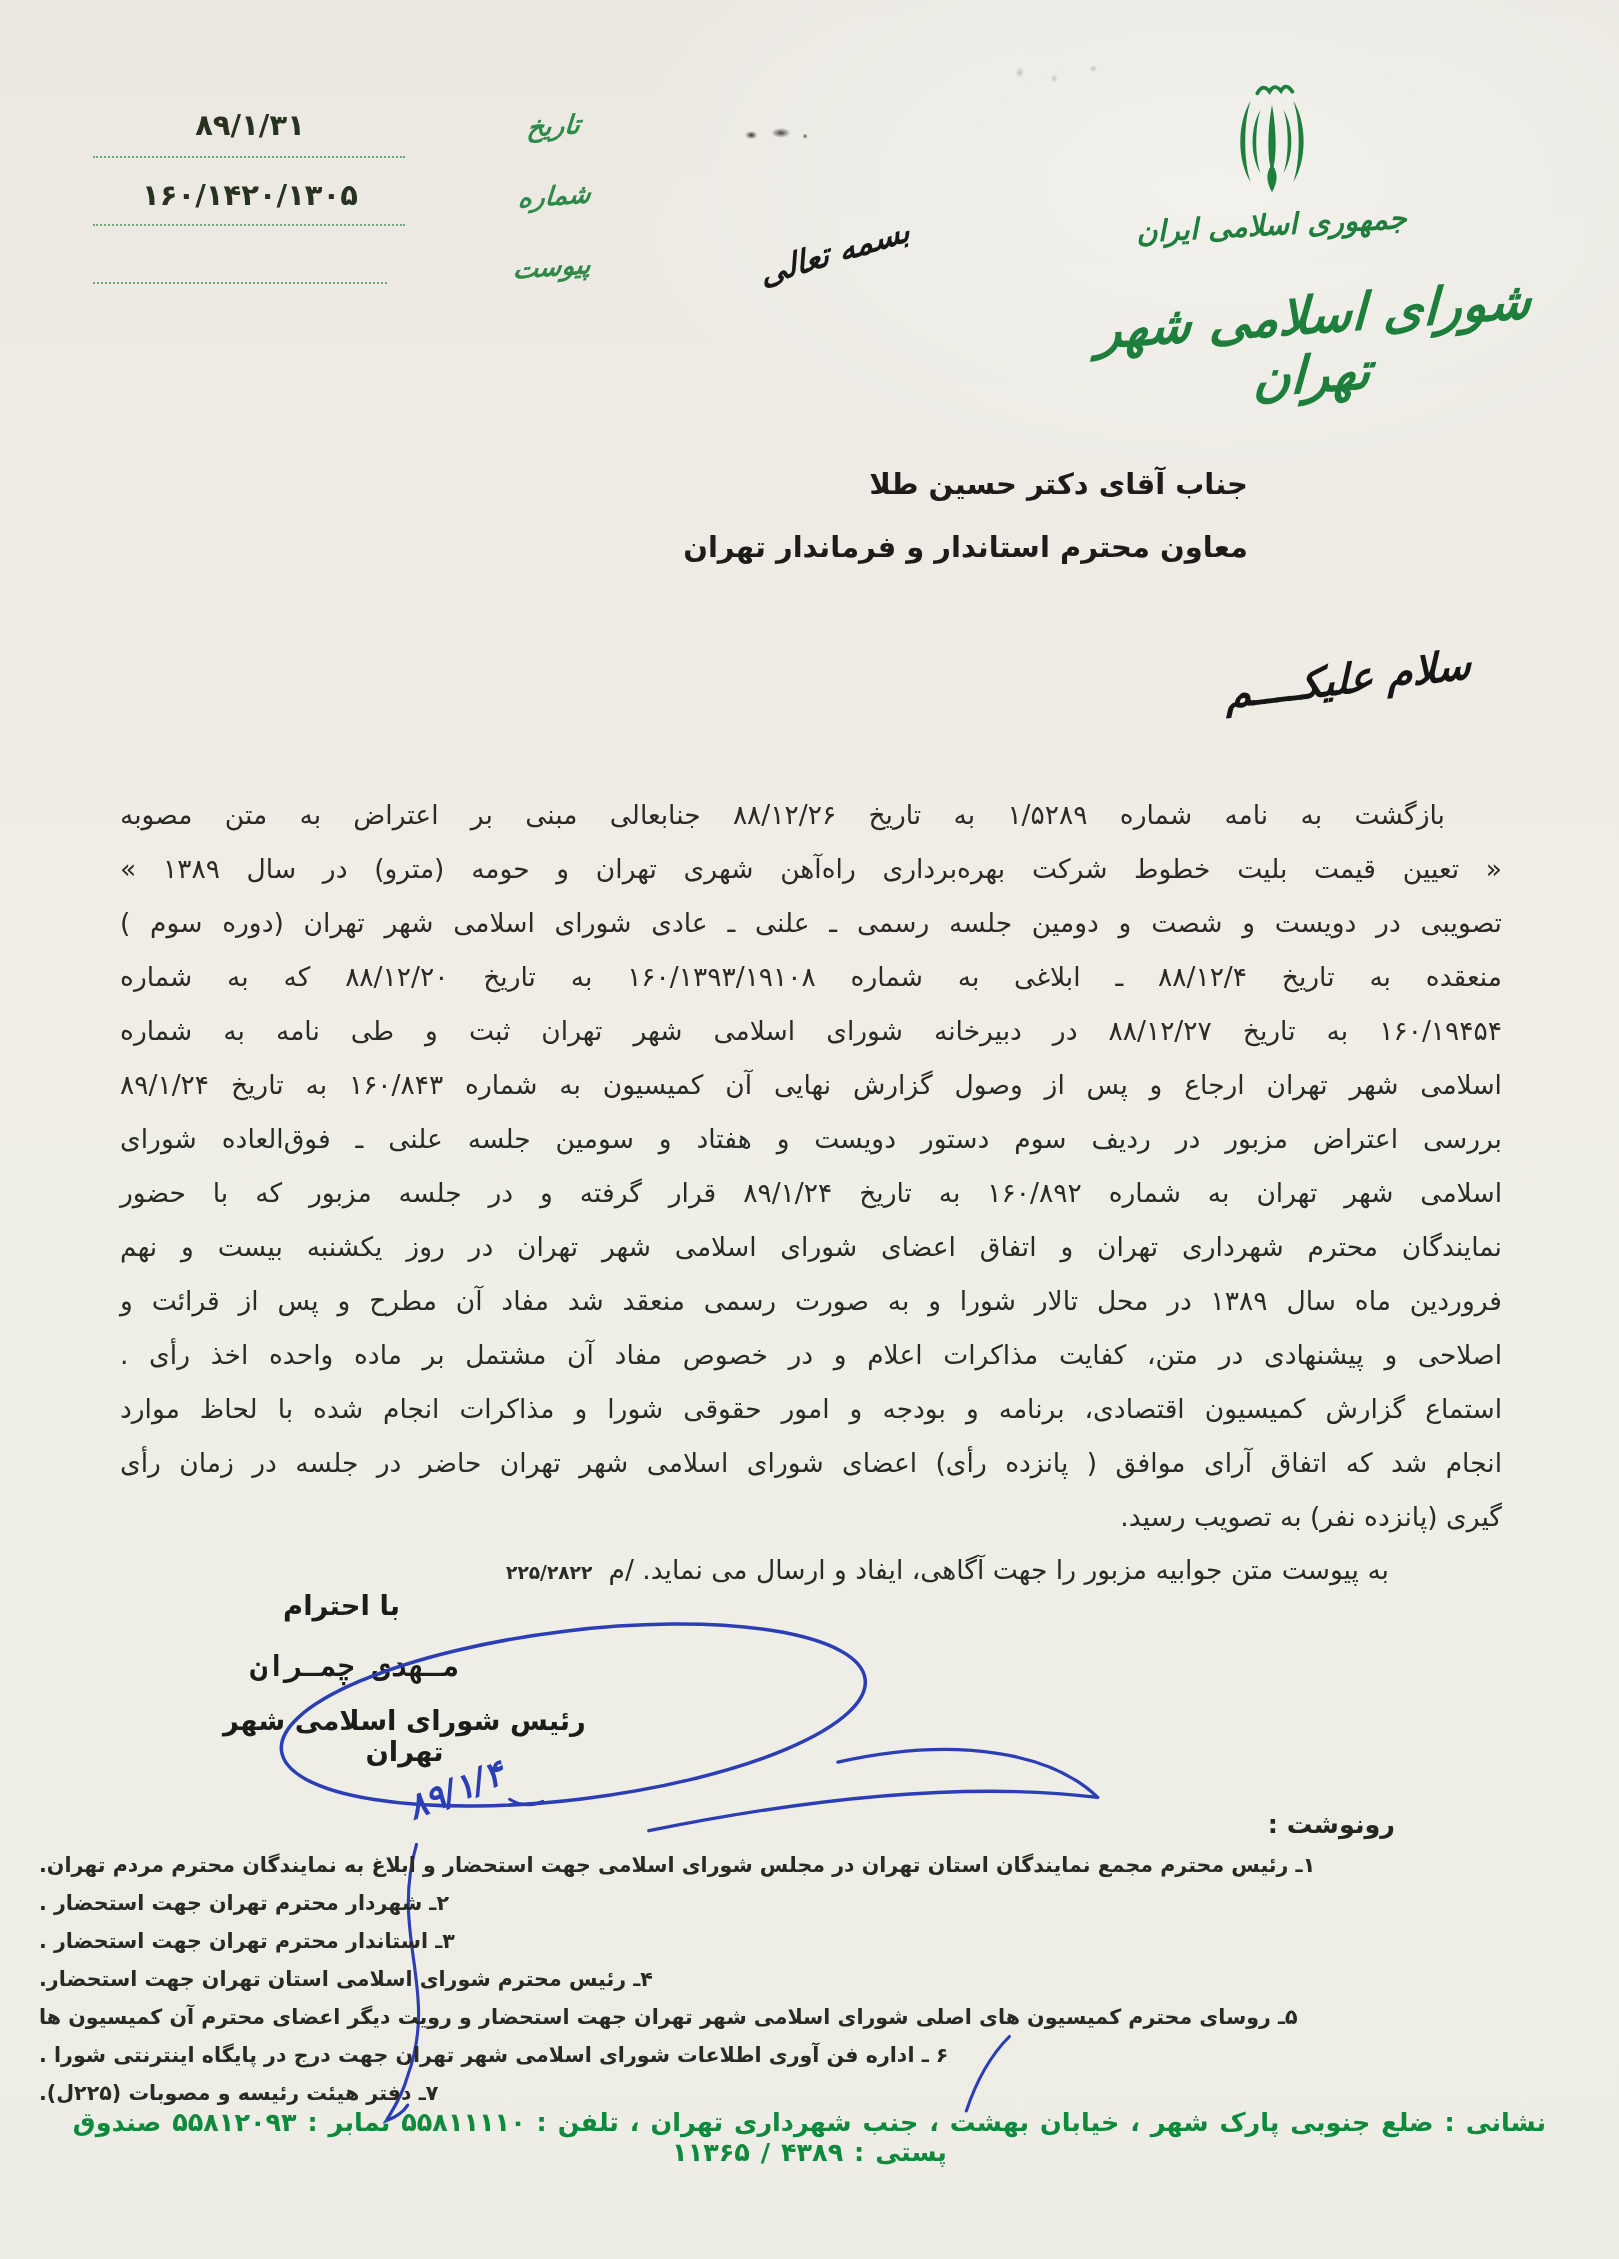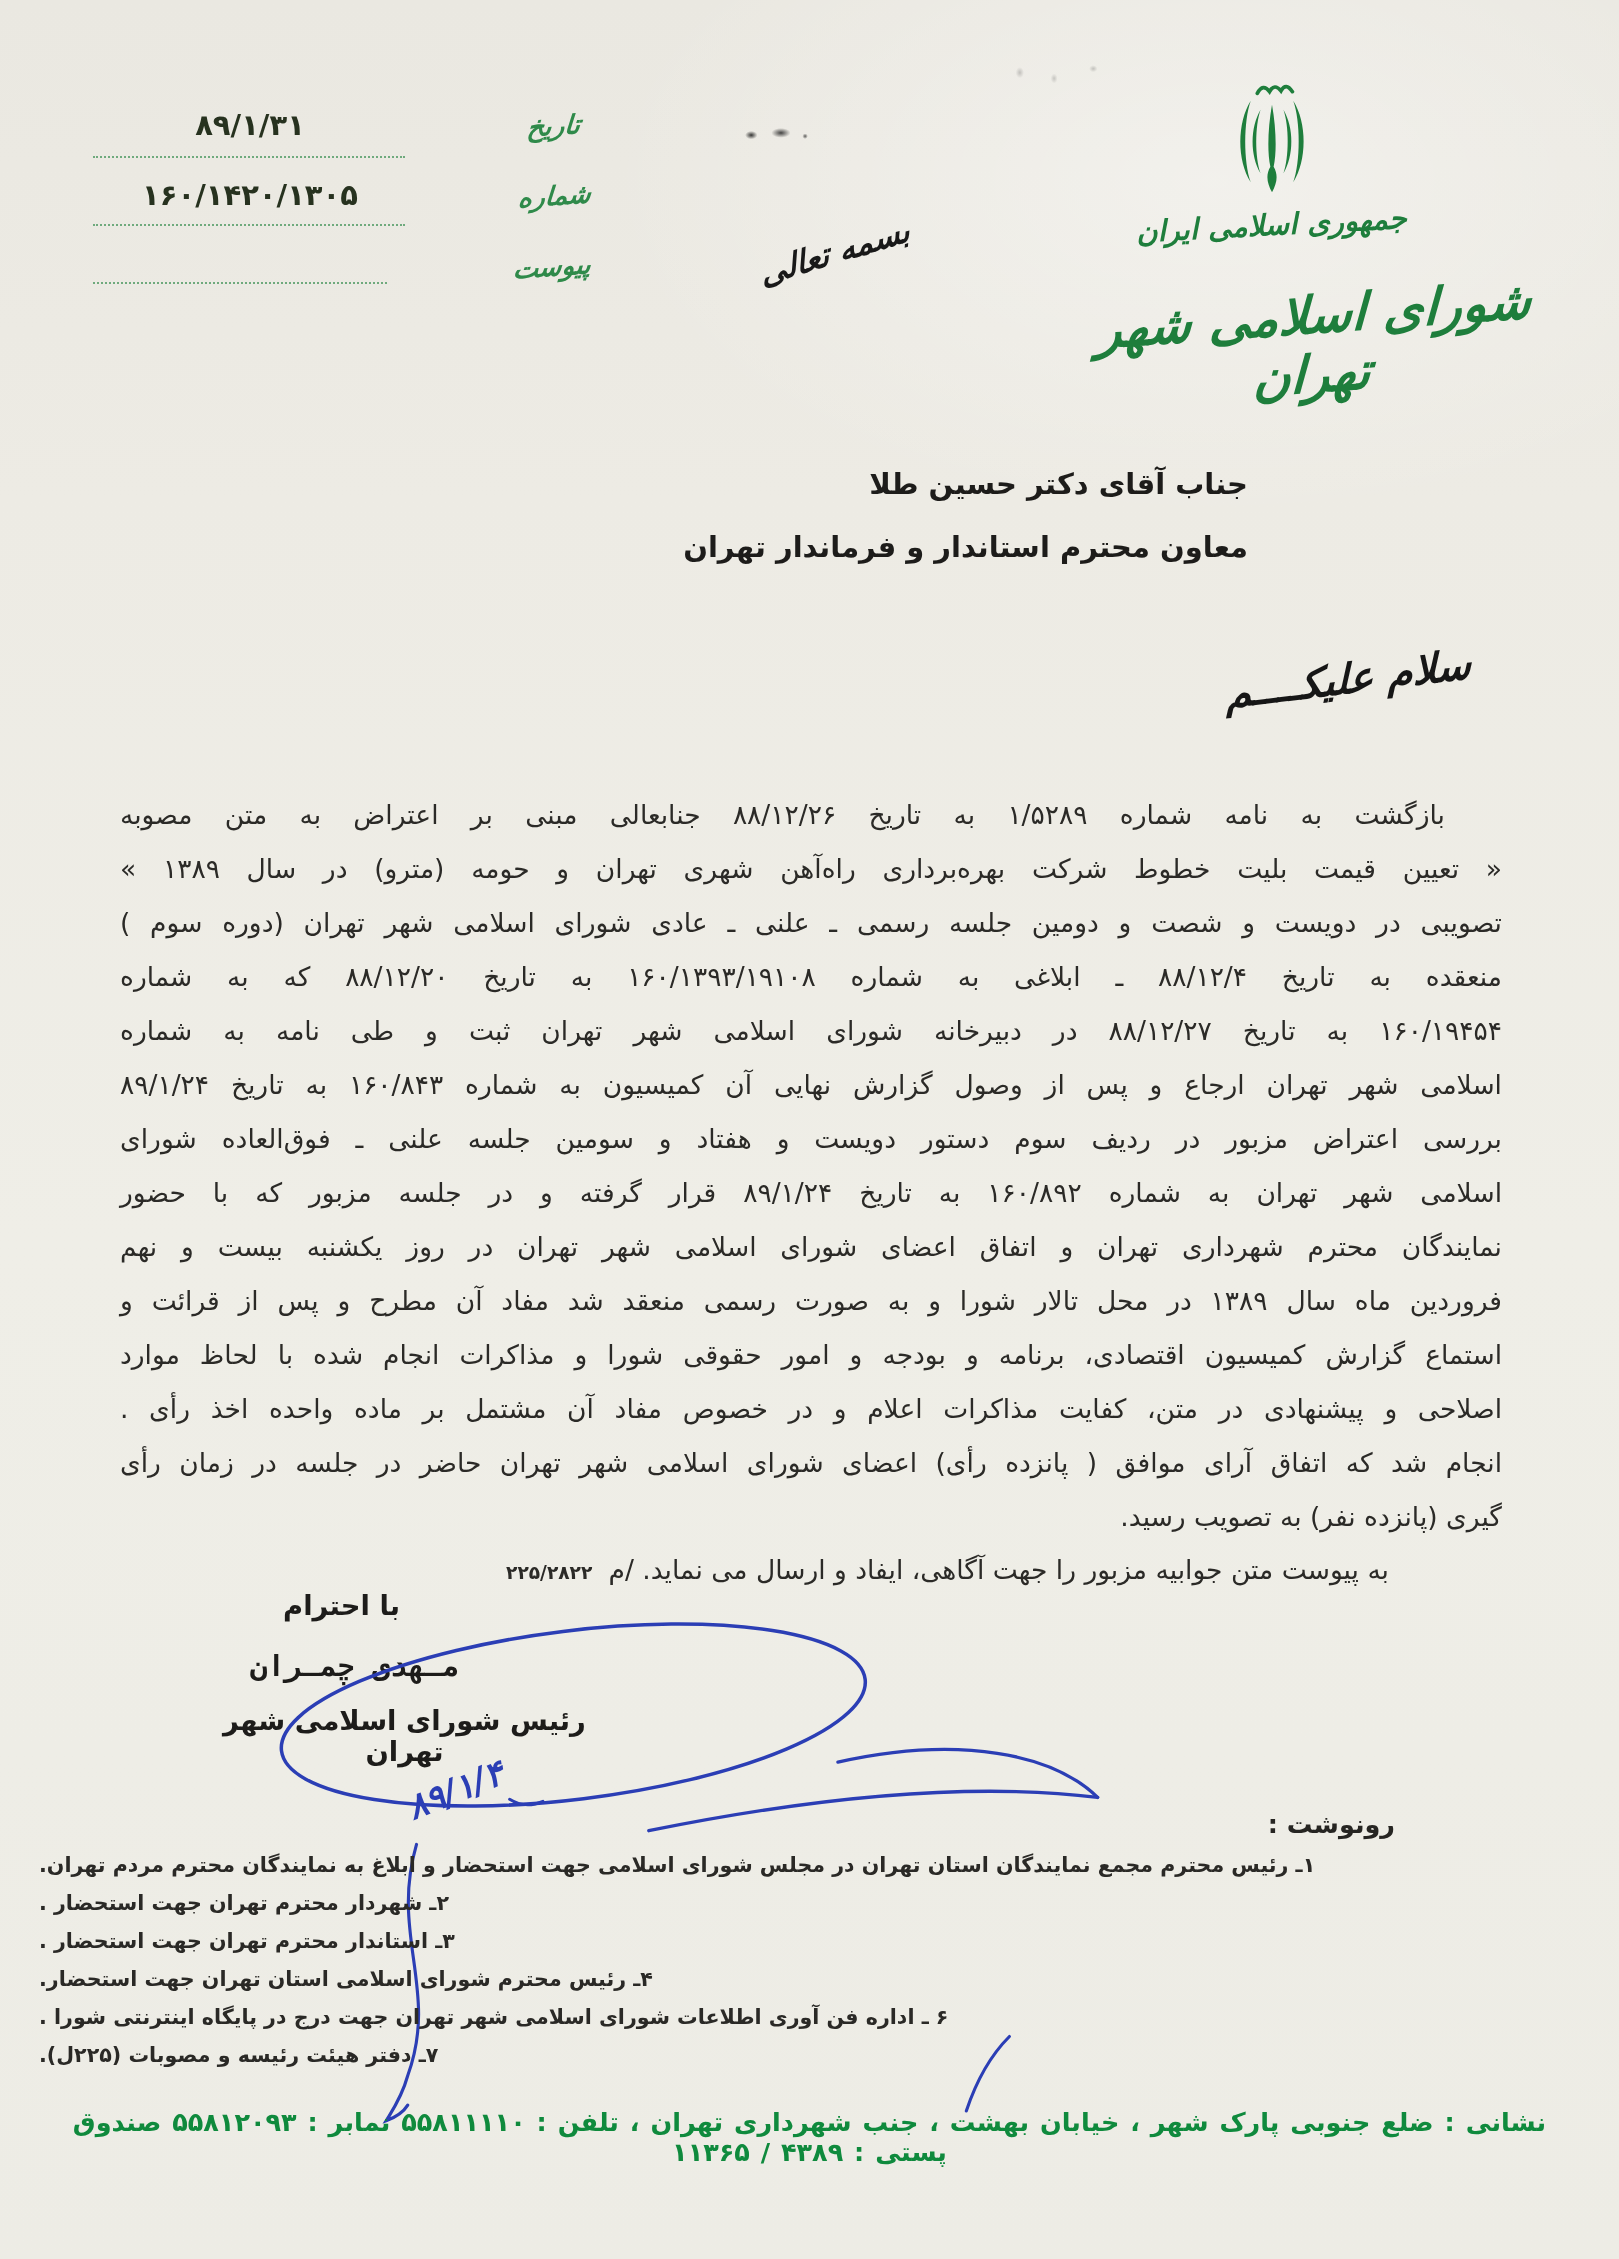--- a/index.html
+++ b/index.html
@@ -133,22 +133,22 @@
     <div class="bline indent">بازگشت به نامه شماره ۱/۵۲۸۹ به تاریخ ۸۸/۱۲/۲۶ جنابعالی مبنی بر اعتراض به متن مصوبه</div>
     <div class="bline">« تعیین قیمت بلیت خطوط شرکت بهره‌برداری راه‌آهن شهری تهران و حومه (مترو) در سال ۱۳۸۹ »</div>
     <div class="bline">تصویبی در دویست و شصت و دومین جلسه رسمی ـ علنی ـ عادی شورای اسلامی شهر تهران (دوره سوم )</div>
     <div class="bline">منعقده به تاریخ ۸۸/۱۲/۴ ـ ابلاغی به شماره ۱۶۰/۱۳۹۳/۱۹۱۰۸ به تاریخ ۸۸/۱۲/۲۰ که به شماره</div>
     <div class="bline">۱۶۰/۱۹۴۵۴ به تاریخ ۸۸/۱۲/۲۷ در دبیرخانه شورای اسلامی شهر تهران ثبت و طی نامه به شماره</div>
     <div class="bline">اسلامی شهر تهران ارجاع و پس از وصول گزارش نهایی آن کمیسیون به شماره ۱۶۰/۸۴۳ به تاریخ ۸۹/۱/۲۴</div>
     <div class="bline">بررسی اعتراض مزبور در ردیف سوم دستور دویست و هفتاد و سومین جلسه علنی ـ فوق‌العاده شورای</div>
     <div class="bline">اسلامی شهر تهران به شماره ۱۶۰/۸۹۲ به تاریخ ۸۹/۱/۲۴ قرار گرفته و در جلسه مزبور که با حضور</div>
     <div class="bline">نمایندگان محترم شهرداری تهران و اتفاق اعضای شورای اسلامی شهر تهران در روز یکشنبه بیست و نهم</div>
     <div class="bline">فروردین ماه سال ۱۳۸۹ در محل تالار شورا و به صورت رسمی منعقد شد مفاد آن مطرح و پس از قرائت و</div>
+    <div class="bline">اصلاحی و پیشنهادی در متن، کفایت مذاکرات اعلام و در خصوص مفاد آن مشتمل بر ماده واحده اخذ رأی .</div>
     <div class="bline">استماع گزارش کمیسیون اقتصادی، برنامه و بودجه و امور حقوقی شورا و مذاکرات انجام شده با لحاظ موارد</div>
-    <div class="bline">اصلاحی و پیشنهادی در متن، کفایت مذاکرات اعلام و در خصوص مفاد آن مشتمل بر ماده واحده اخذ رأی .</div>
     <div class="bline">انجام شد که اتفاق آرای موافق ( پانزده رأی) اعضای شورای اسلامی شهر تهران حاضر در جلسه در زمان رأی</div>
     <div class="lastline">گیری (پانزده نفر) به تصویب رسید.</div>
     <div class="closing">
       <span>به پیوست متن جوابیه  مزبور را جهت آگاهی، ایفاد و ارسال می نماید. /م</span>
       <span class="refnum">۲۲۵/۲۸۲۲</span>
     </div>
   </div>
 
   <div class="abs sig-respect">با احترام</div>
   <div class="abs sig-name">مـهدی چمـران</div>
@@ -165,20 +165,21 @@
       <path d="M520 1836 q16 10 34 2" stroke-width="3"></path>
     </g>
   </svg>
 
   <div class="abs cc-label">رونوشت :</div>
   <div class="abs cc-list">
     <div class="cc-item">۱ـ رئیس محترم مجمع نمایندگان استان تهران در مجلس شورای اسلامی جهت استحضار و ابلاغ به نمایندگان محترم مردم تهران.</div>
     <div class="cc-item">۲ـ شهردار محترم تهران جهت استحضار .</div>
     <div class="cc-item">۳ـ استاندار محترم تهران جهت استحضار .</div>
     <div class="cc-item">۴ـ رئیس محترم شورای اسلامی استان تهران جهت استحضار.</div>
+    <div class="cc-item">۵ـ روسای محترم کمیسیون های اصلی شورای اسلامی شهر تهران جهت استحضار و رویت دیگر اعضای محترم آن کمیسیون ها</div>
     <div class="cc-item">۶ ـ اداره فن آوری اطلاعات شورای اسلامی شهر تهران جهت درج در پایگاه اینترنتی شورا .</div>
     <div class="cc-item">۷ـ دفتر هیئت رئیسه و مصوبات (۲۲۵ل).</div>
   </div>
 
   <div class="abs footer">نشانی : ضلع جنوبی پارک شهر ، خیابان بهشت ، جنب شهرداری تهران ، تلفن : ۵۵۸۱۱۱۱۰ نمابر : ۵۵۸۱۲۰۹۳ صندوق پستی : ۴۳۸۹ / ۱۱۳۶۵</div>
 
   <div class="abs artifact smudge1"></div>
   <div class="abs artifact smudge2"></div>
 
 </div>

